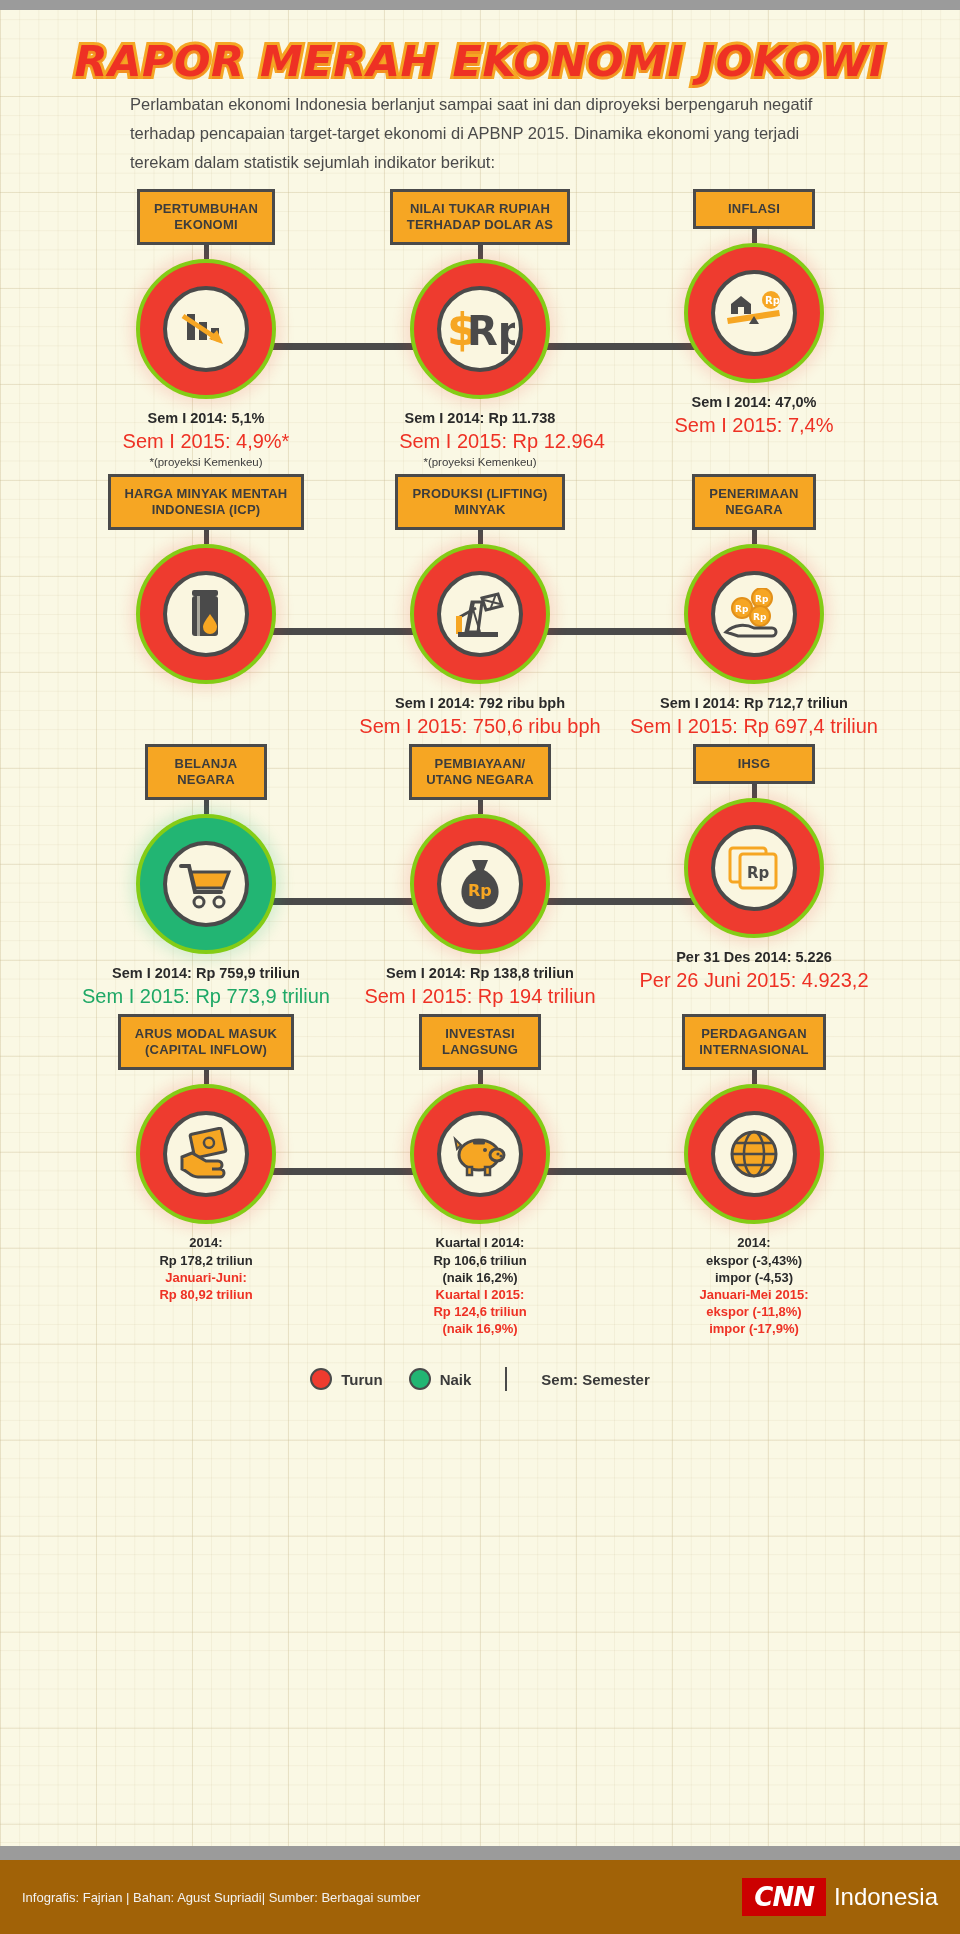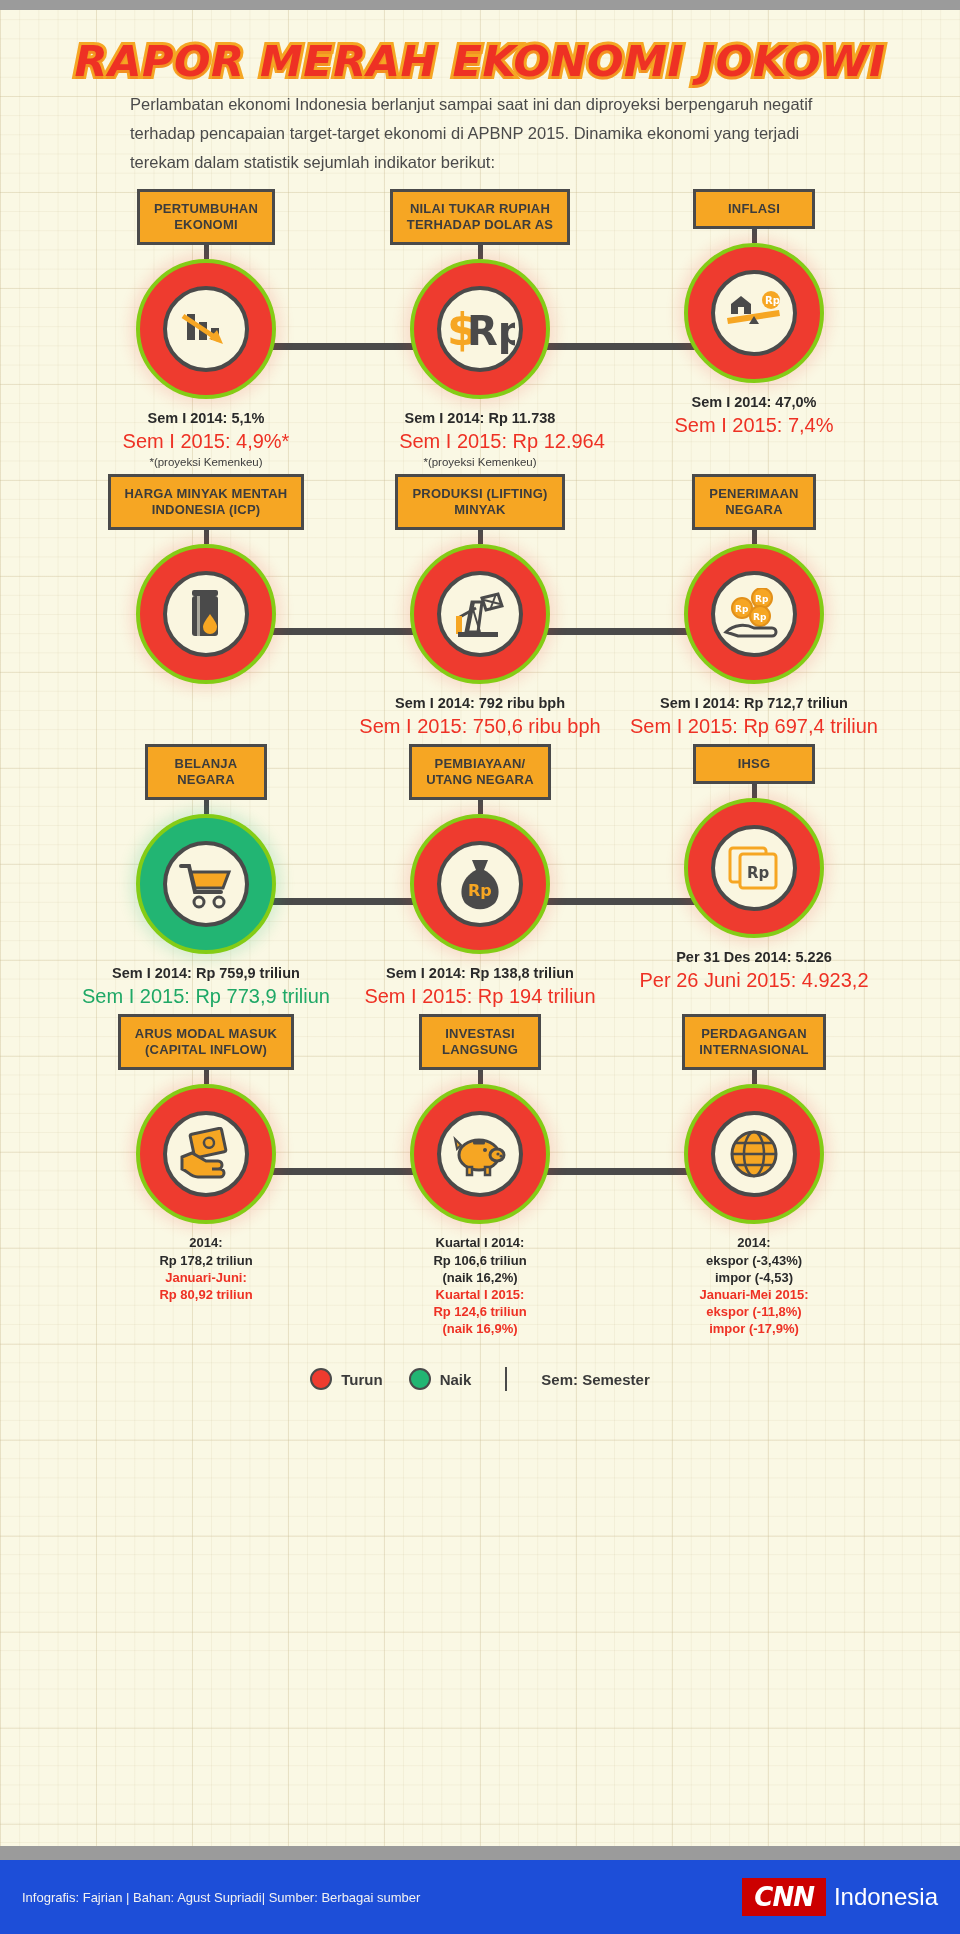--- a/index.html
+++ b/index.html
@@ -101,21 +101,21 @@
   .lg-item{display:flex;align-items:center;gap:9px;font-size:15px;font-weight:bold;color:#3A3A3A;}
   .dot{width:22px;height:22px;border-radius:50%;border:2px solid #4A4A4A;}
   .dot.red{background:#EE3B2F;}
   .dot.green{background:#22B573;}
   .lg-div{width:2px;height:24px;background:#4A4A4A;margin:0 8px;}
 
   
   .grayband{position:absolute;left:0;bottom:74px;width:960px;height:14px;background:#9b9b9b;}
   .footer{
     position:absolute;left:0;bottom:0;width:960px;height:74px;
-    background:#1d4ed8;display:flex;align-items:center;justify-content:space-between;
+    background:#a16207;display:flex;align-items:center;justify-content:space-between;
     padding:0 22px;
   }
   .credit{color:#F2F2F2;font-size:13px;}
   .brand{display:flex;align-items:center;gap:8px;padding-left:44px;}
   .cnnbox{
     background:#CC0000;color:#fff;font-weight:bold;font-style:italic;
     font-size:26px;letter-spacing:-1px;padding:4px 12px;
     font-family:"DejaVu Sans", sans-serif;
   }
   .brandtxt{color:#fff;font-size:24px;}

